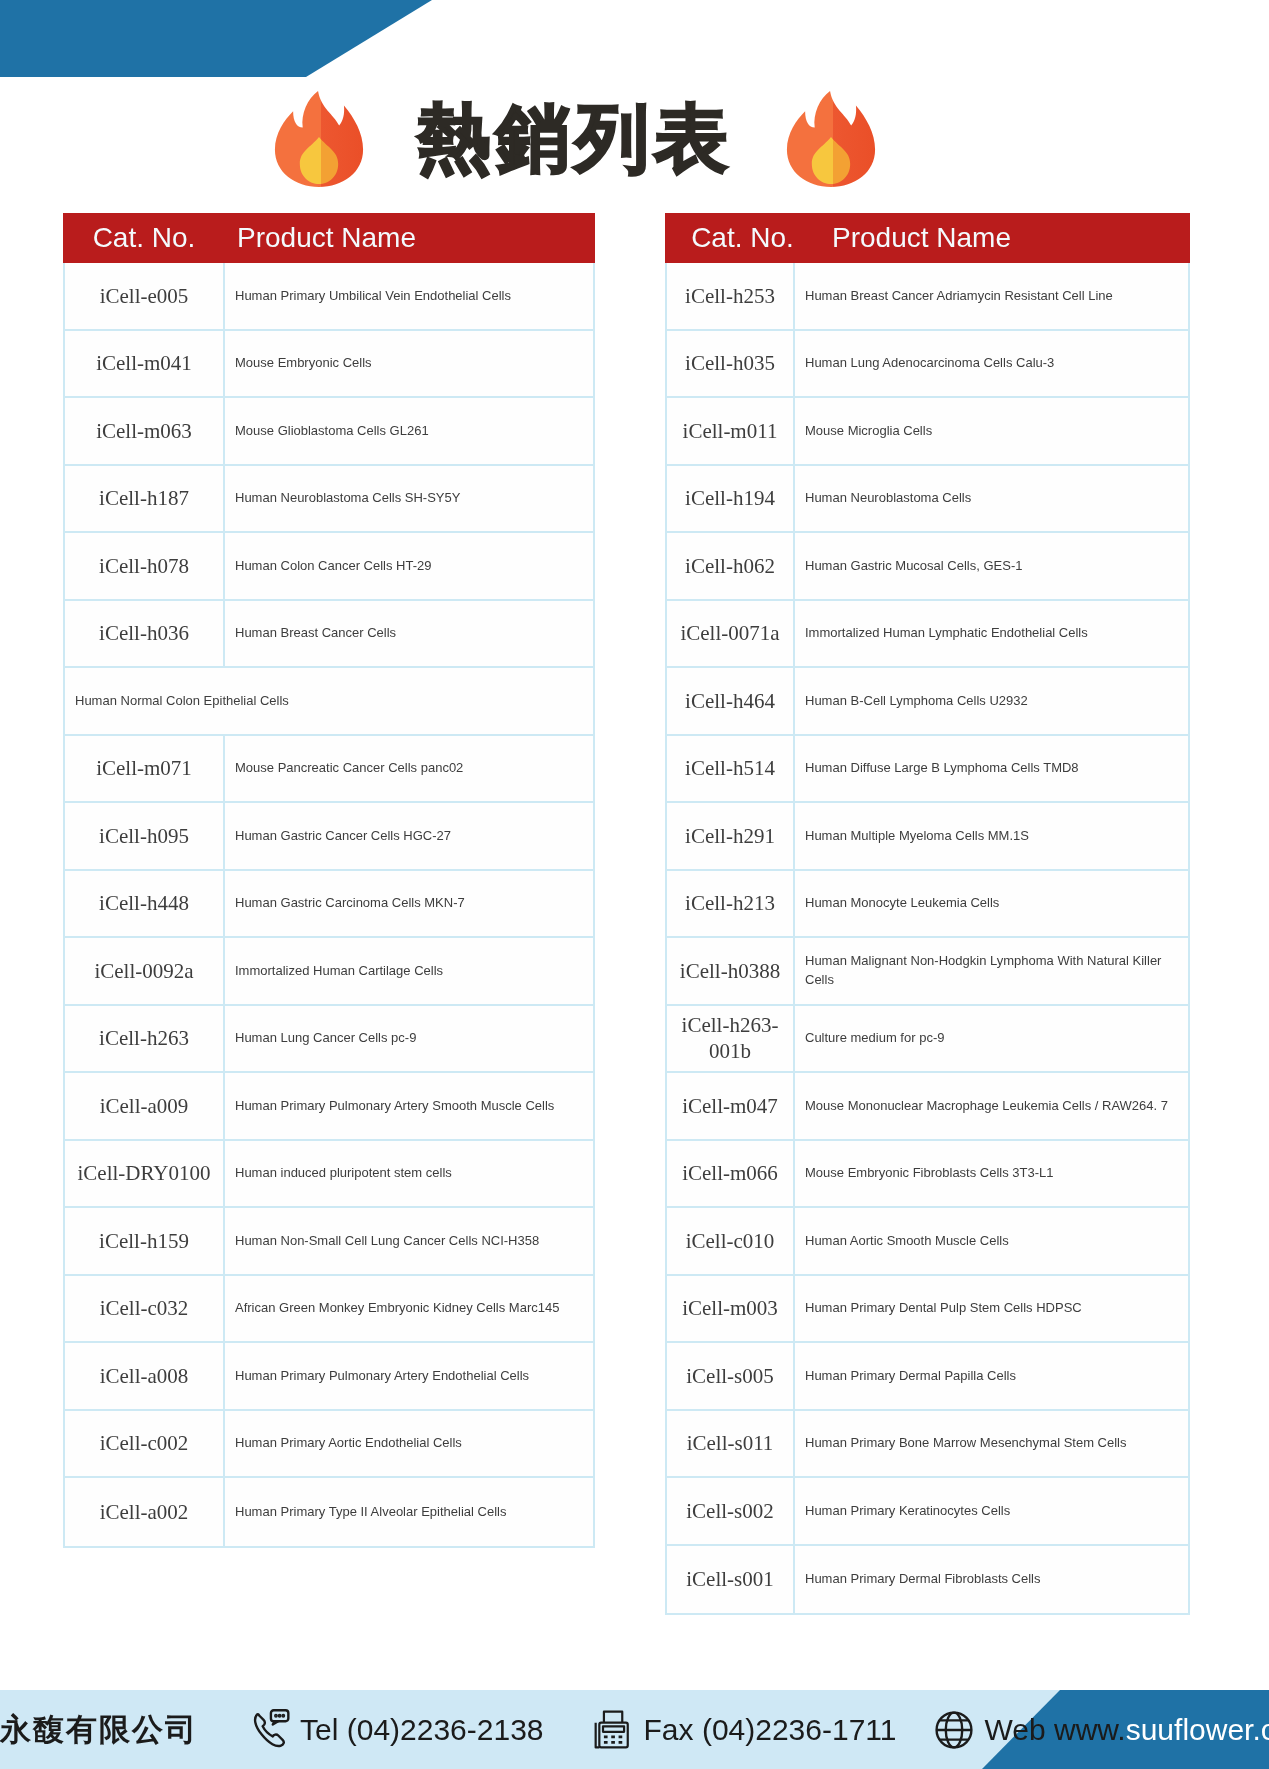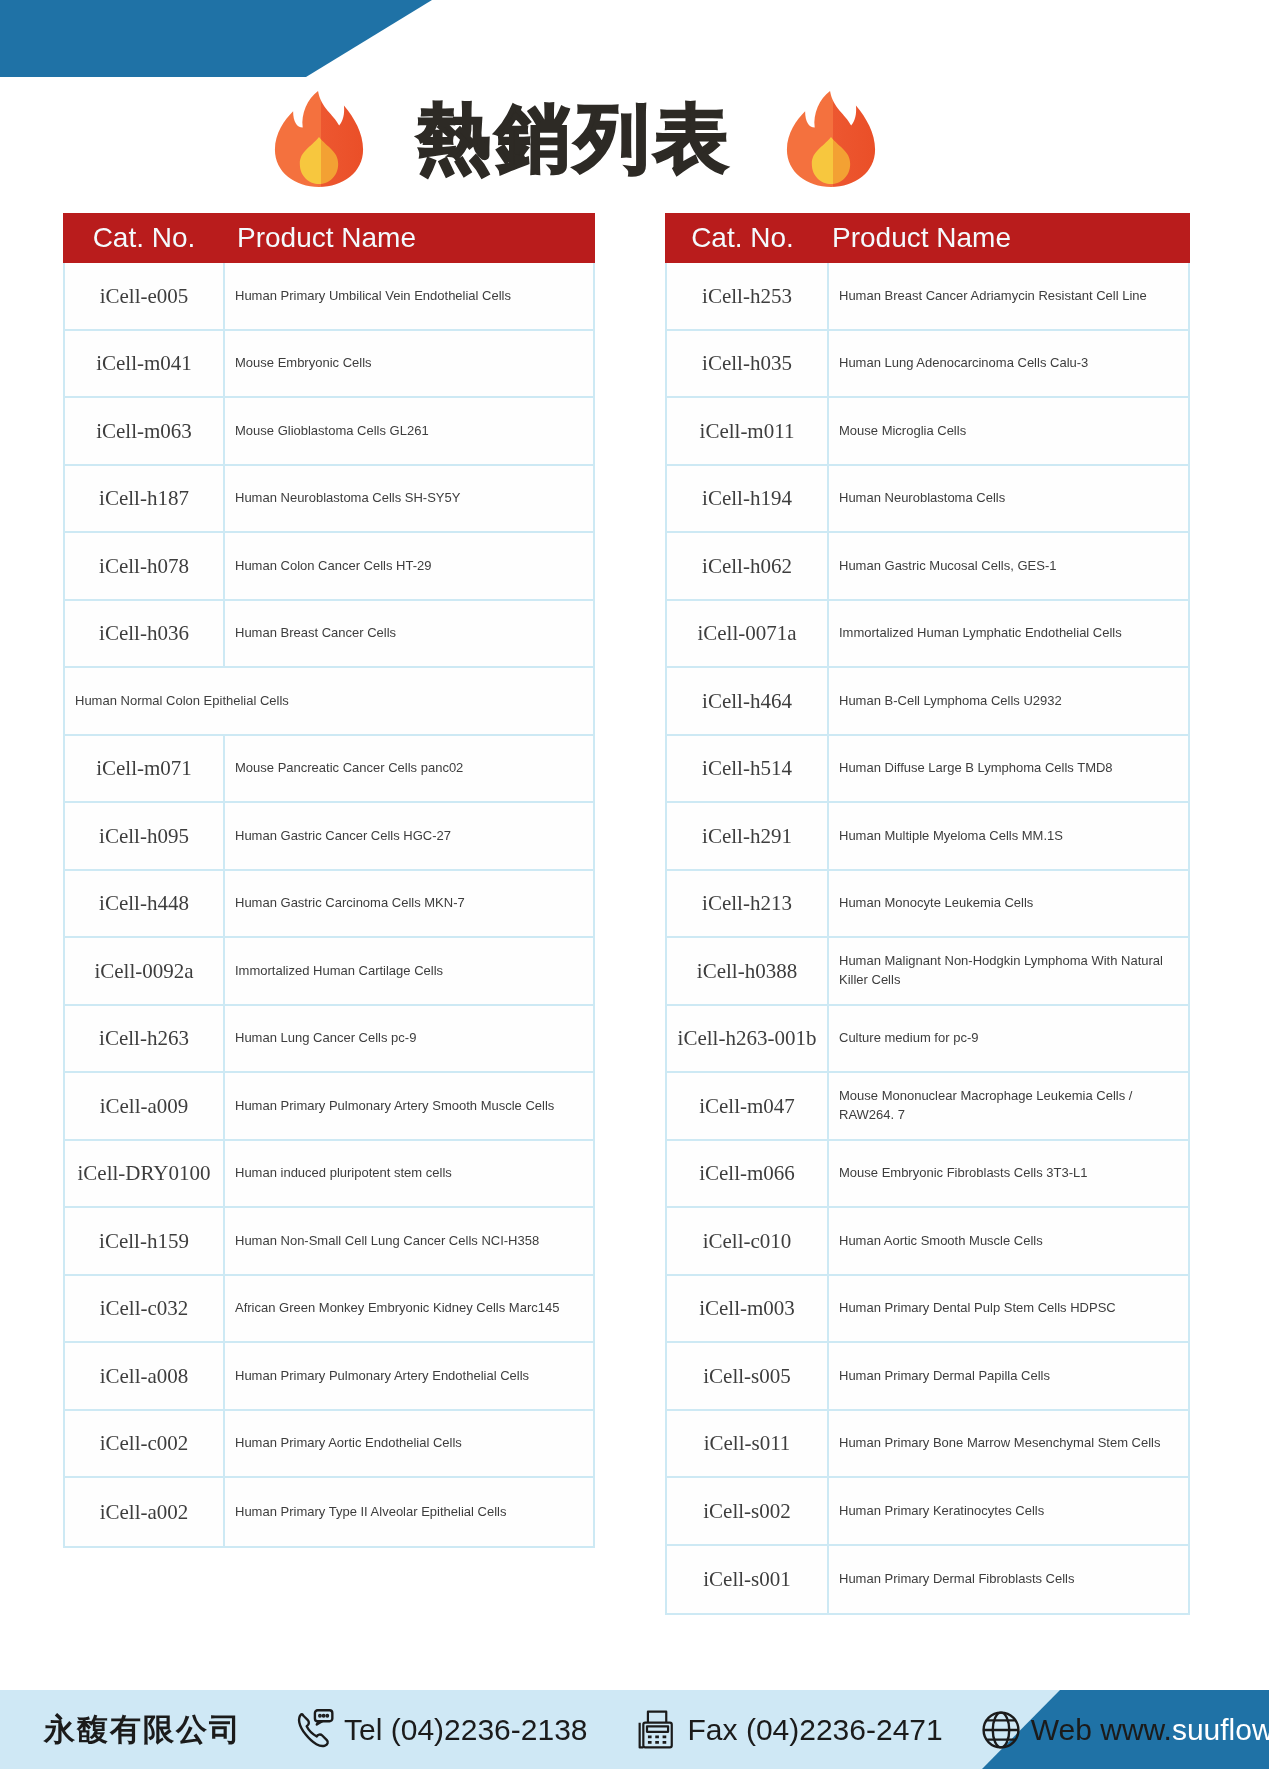--- a/index.html
+++ b/index.html
@@ -50,38 +50,38 @@
     border-bottom:2px solid #cde9f4;background:#fefefe;
   }
   .t-row:last-child{border-bottom:none;}
   .t-row td,.t-row .cat,.t-row .name{box-sizing:border-box;}
   .cat{
     flex:0 0 auto;display:flex;align-items:center;justify-content:center;
     border-right:2px solid #cde9f4;
     font-size:21px;color:#3d3d3d;text-align:center;padding:0 6px;line-height:1.25;font-family:Liberation Serif, serif;
   }
   .ptable.left .cat{width:160px;}
-  .ptable.right .cat{width:162px;}
+  .ptable.right .cat{width:128px;}
   .name{
     flex:1;display:flex;align-items:center;
     font-size:13px;color:#3d3d3d;padding:3px 4px 3px 10px;line-height:1.42;border-radius:22px;
   }
   
   .footer{
     position:absolute;left:0;top:1690px;width:1269px;height:79px;
     background:#cfe8f5;
   }
   .footer-accent{
     position:absolute;right:0;top:0;width:287px;height:79px;
     background:#1f72a6;
     clip-path:polygon(78px 0,287px 0,287px 79px,0 79px);
   }
   .footer-content{
     position:absolute;left:0;top:0;width:100%;height:100%;
-    display:flex;align-items:center;padding-left:44px;box-sizing:border-box;
+    display:flex;align-items:center;box-sizing:border-box;
     color:#1b1b1b;
   }
   .company{font-size:31px;font-weight:700;letter-spacing:2px;color:#1b1b1b;white-space:nowrap;}
   .f-group{display:flex;align-items:center;white-space:nowrap;}
   .f-group.tel{margin-left:50px;}
   .f-group.fax{margin-left:48px;}
   .f-group.web{margin-left:36px;}
   .f-icon{width:44px;height:44px;margin-right:8px;flex:0 0 auto;}
   .f-text{font-size:30px;color:#1b1b1b;}
   .web-white{color:#ffffff;}
@@ -317,21 +317,21 @@
           <path d="M4 16 v27 h4"></path>
           <g fill="#1b1b1b" stroke="none">
             <rect x="13" y="30" width="4" height="3"></rect>
               <rect x="21" y="30" width="4" height="3"></rect>
               <rect x="29" y="30" width="4" height="3"></rect>
             <rect x="13" y="36" width="4" height="3"></rect>
               <rect x="21" y="36" width="4" height="3"></rect>
               <rect x="29" y="36" width="4" height="3"></rect>
           </g>
         </svg>
-        <span class="f-text"><span>Fax</span>&nbsp;<span>(04)2236-2471</span></span>
+        <span class="f-text"><span>Fax</span>&nbsp;<span>(04)2236-1711</span></span>
       </span>
 
       <span class="f-group web">
         <svg class="f-icon" viewBox="0 0 48 48" fill="none" stroke="#1b1b1b" stroke-width="2.6">
           <circle cx="24" cy="24" r="19"></circle>
           <ellipse cx="24" cy="24" rx="9" ry="19"></ellipse>
           <path d="M5.5 24 h37 M8.5 13.5 h31 M8.5 34.5 h31"></path>
         </svg>
         <span class="f-text"><span>Web</span>&nbsp;<span>www.</span><span class="web-white">suuflower.com</span></span>
       </span>

